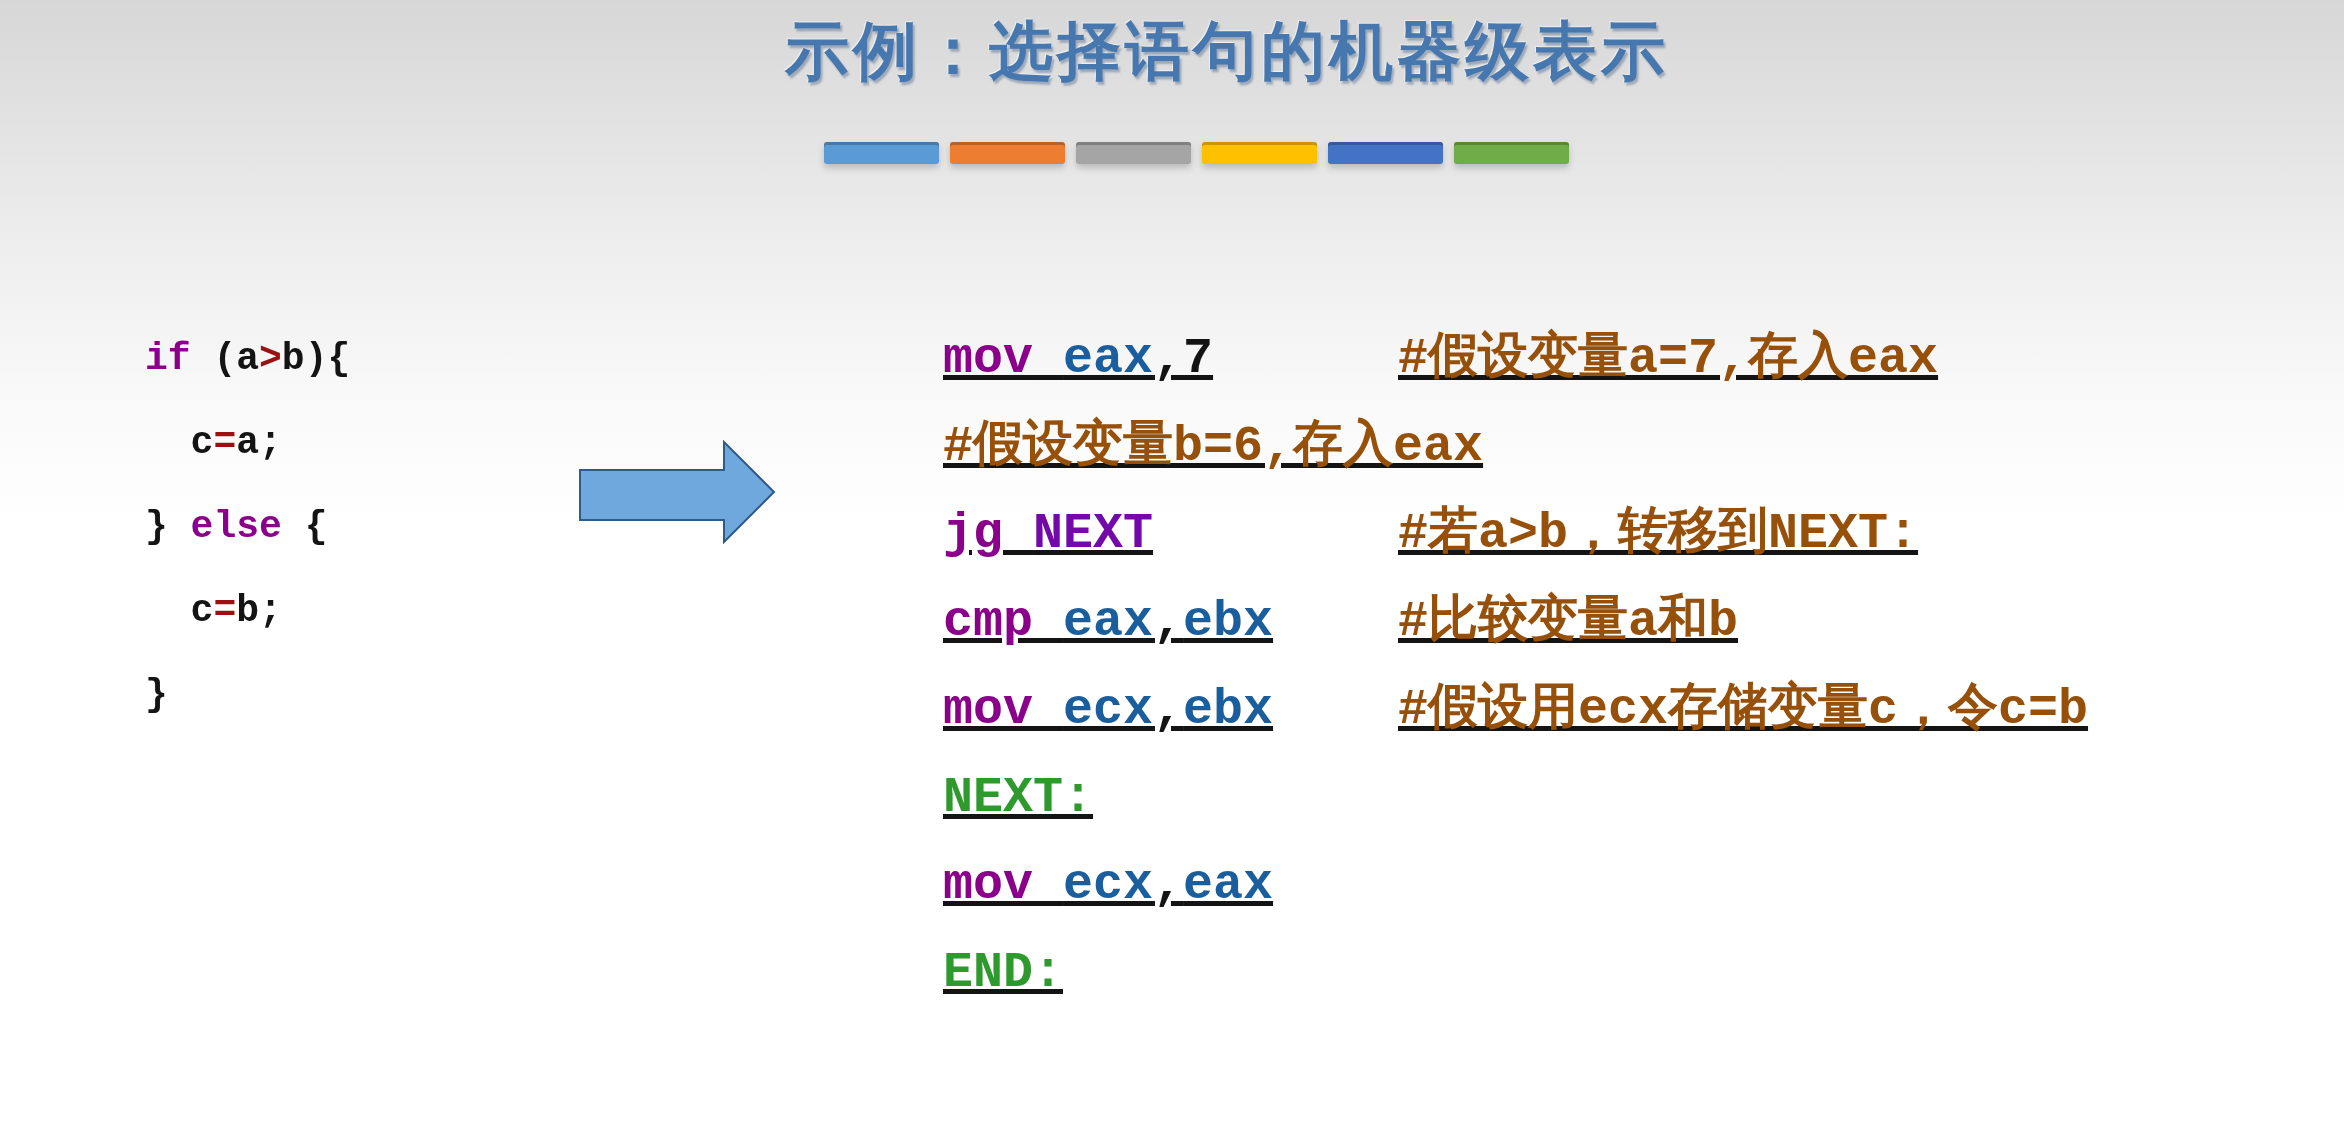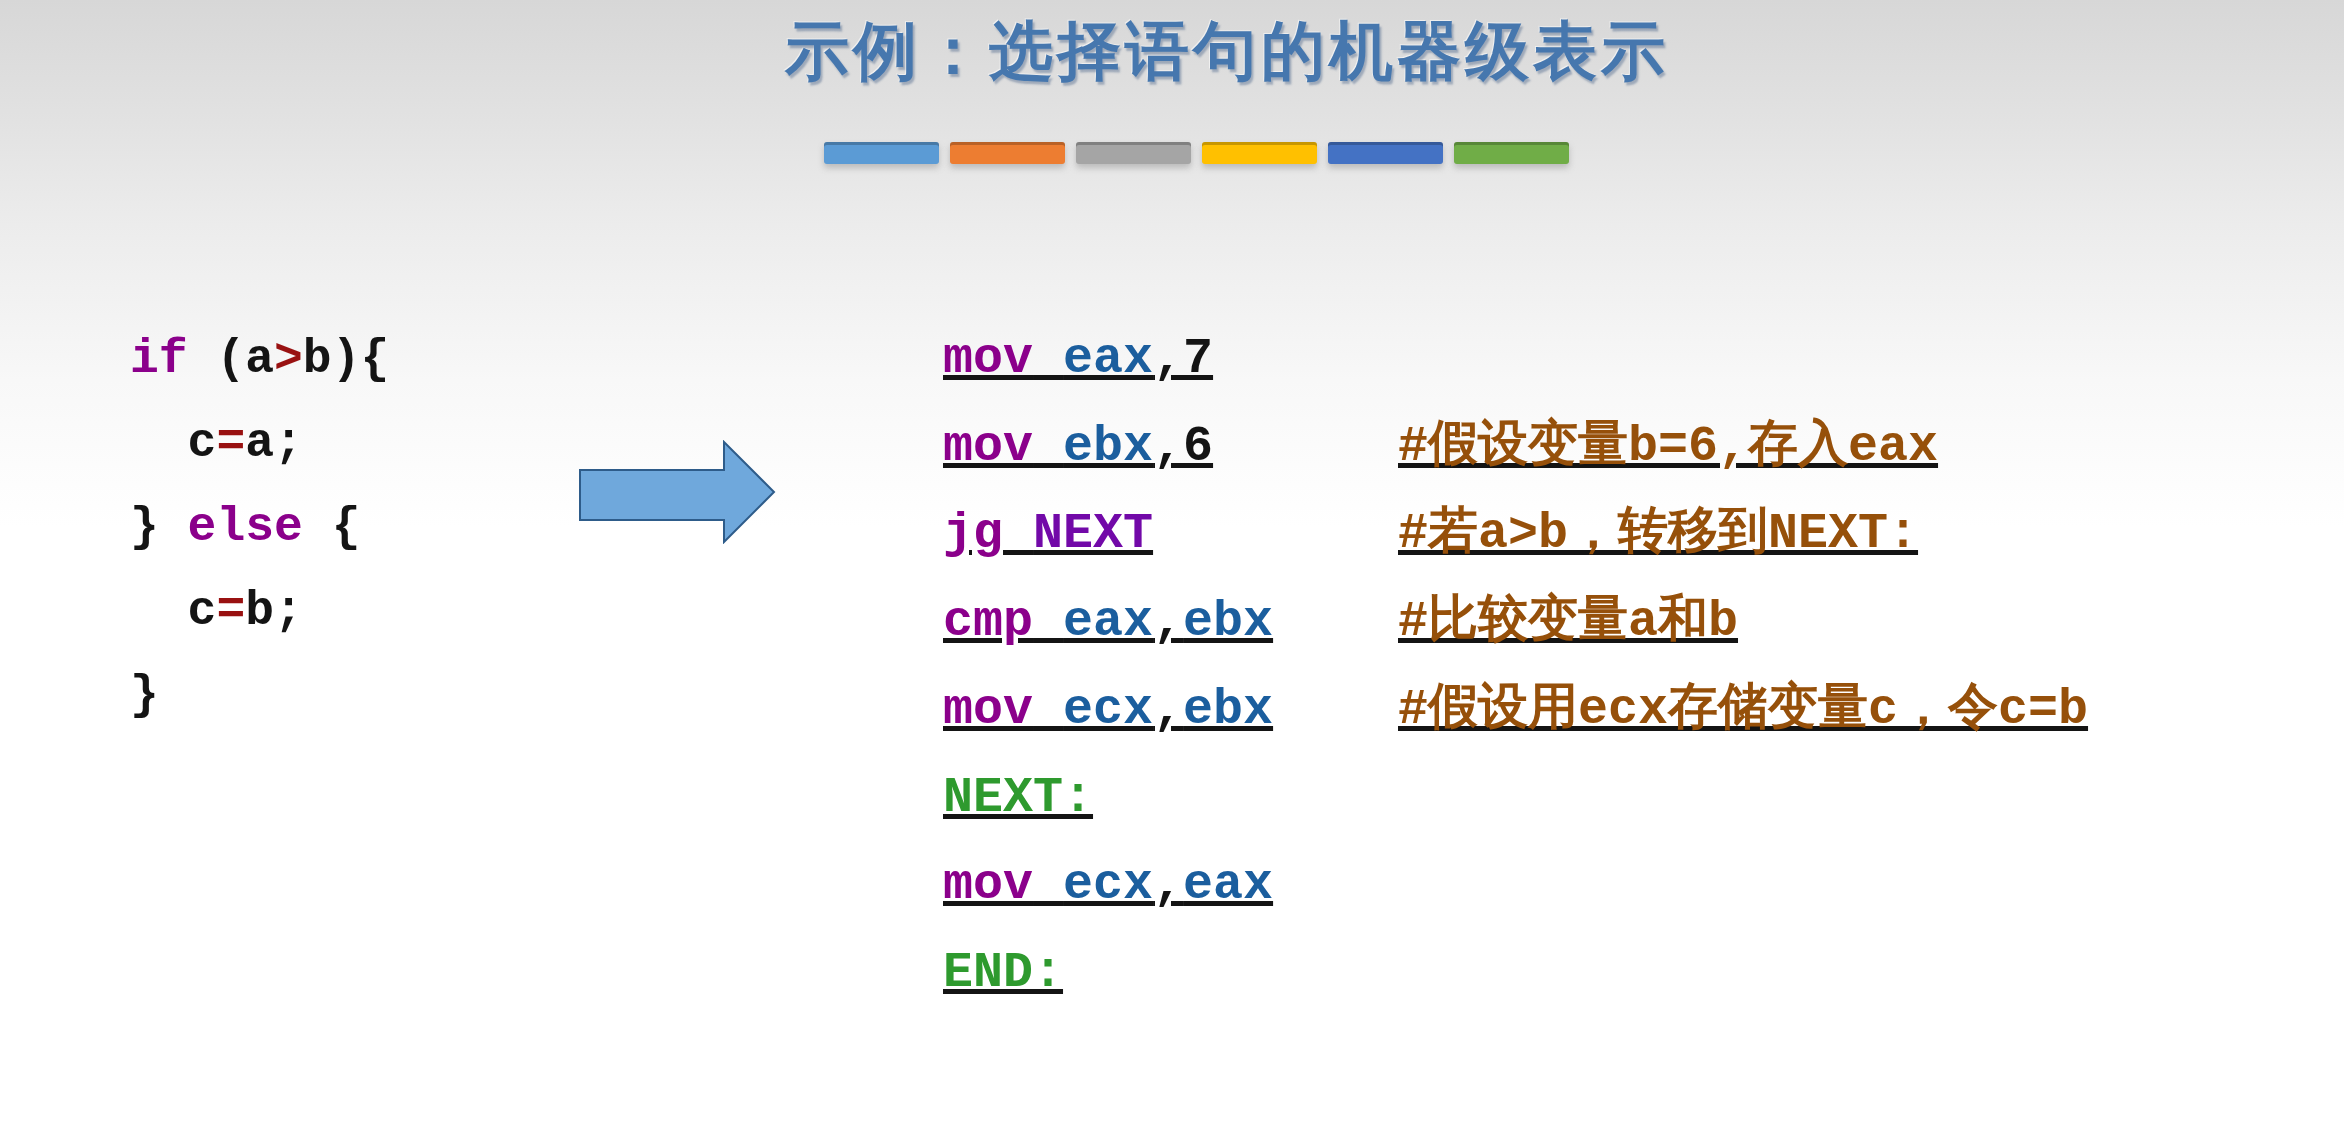--- a/index.html
+++ b/index.html
@@ -18,22 +18,22 @@
     color:var(--title,#4677AE);
     text-shadow:2px 3px 2px rgba(55,85,125,.38), -1px -1px 0 rgba(255,255,255,.55);
     white-space:nowrap;
   }
   .bars{position:absolute;left:824px;top:142px;display:flex;gap:11px;}
   .bar{
     width:115px;height:22px;border-radius:3px;
     box-shadow:inset 0 3px 0 rgba(0,0,0,.22), 0 4px 6px rgba(110,110,110,.35);
   }
   .ccode{
-    position:absolute;left:130px;top:317px;
-    font-size:48px;font-weight:700;line-height:84px;
+    position:absolute;left:145px;top:317px;
+    font-size:38px;font-weight:700;line-height:84px;
     white-space:pre;color:var(--plain,#111);
   }
   .asm{
     position:absolute;left:943px;top:315px;
     font-size:50px;font-weight:700;line-height:87.7px;
     color:var(--plain,#111);
     text-decoration:underline;
   }
   .asm .row{display:flex;white-space:pre;}
   .asm .codecol{flex:0 0 455px;width:455px;}
@@ -62,22 +62,22 @@
       <span class="bar" style="background: rgb(112, 173, 71);"></span>
     </div>
 
   <div class="ccode"><div><span class="tok-kw">if</span><span class="tok-plain"> (a</span><span class="tok-op">&gt;</span><span class="tok-plain">b){</span></div><div><span class="tok-plain">  c</span><span class="tok-op">=</span><span class="tok-plain">a;</span></div><div><span class="tok-plain">} </span><span class="tok-kw">else</span><span class="tok-plain"> {</span></div><div><span class="tok-plain">  c</span><span class="tok-op">=</span><span class="tok-plain">b;</span></div><div><span class="tok-plain">}</span></div></div>
 
   <svg class="arrow" width="200" height="104" viewBox="0 0 200 104">
     <polygon id="arrow-shape" points="2,30 146,30 146,2 196,52 146,102 146,80 2,80" fill="#6FA8DC" stroke="#2E5C8A" stroke-width="2"></polygon>
   </svg>
 
   <div class="asm">
-      <div class="row"><span class="codecol"><span class="tok-kw">mov</span><span class="tok-plain"> </span><span class="tok-reg">eax</span><span class="tok-plain">,7</span></span></div>
-      <div class="row"><span class="codecol"><span class="tok-kw">mov</span><span class="tok-plain"> </span><span class="tok-reg">ebx</span><span class="tok-plain">,6</span></span><span class="comment">#假设变量b=6,存入eax</span></div>
+      <div class="row"><span class="codecol"><span class="tok-kw">mov</span><span class="tok-plain"> </span><span class="tok-reg">eax</span><span class="tok-plain">,7</span></span><span class="comment">#假设变量a=7,存入eax</span></div>
+      <div class="row"><span class="comment">#假设变量b=6,存入eax</span></div>
       <div class="row"><span class="codecol"><span class="tok-kw">jg</span><span class="tok-plain"> </span><span class="tok-target">NEXT</span></span><span class="comment">#若a&gt;b，转移到NEXT:</span></div>
       <div class="row"><span class="codecol"><span class="tok-kw">cmp</span><span class="tok-plain"> </span><span class="tok-reg">eax</span><span class="tok-plain">,</span><span class="tok-reg">ebx</span></span><span class="comment">#比较变量a和b</span></div>
       <div class="row"><span class="codecol"><span class="tok-kw">mov</span><span class="tok-plain"> </span><span class="tok-reg">ecx</span><span class="tok-plain">,</span><span class="tok-reg">ebx</span></span><span class="comment">#假设用ecx存储变量c，令c=b</span></div>
       <div class="row"><span class="codecol"><span class="tok-label">NEXT:</span></span></div>
       <div class="row"><span class="codecol"><span class="tok-kw">mov</span><span class="tok-plain"> </span><span class="tok-reg">ecx</span><span class="tok-plain">,</span><span class="tok-reg">eax</span></span></div>
       <div class="row"><span class="codecol"><span class="tok-label">END:</span></span></div>
     </div>
 
 </div>
 

